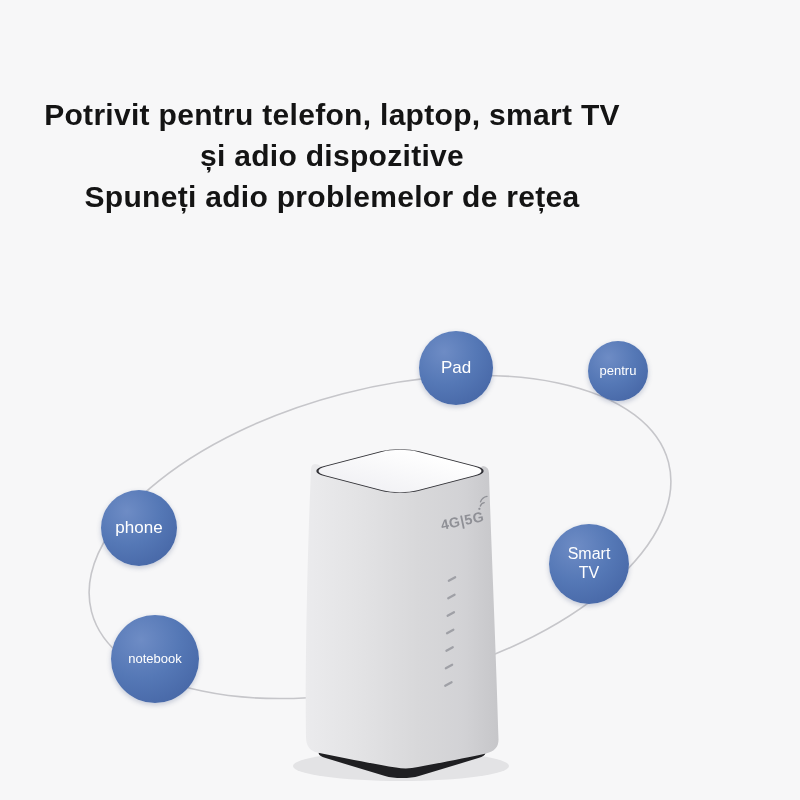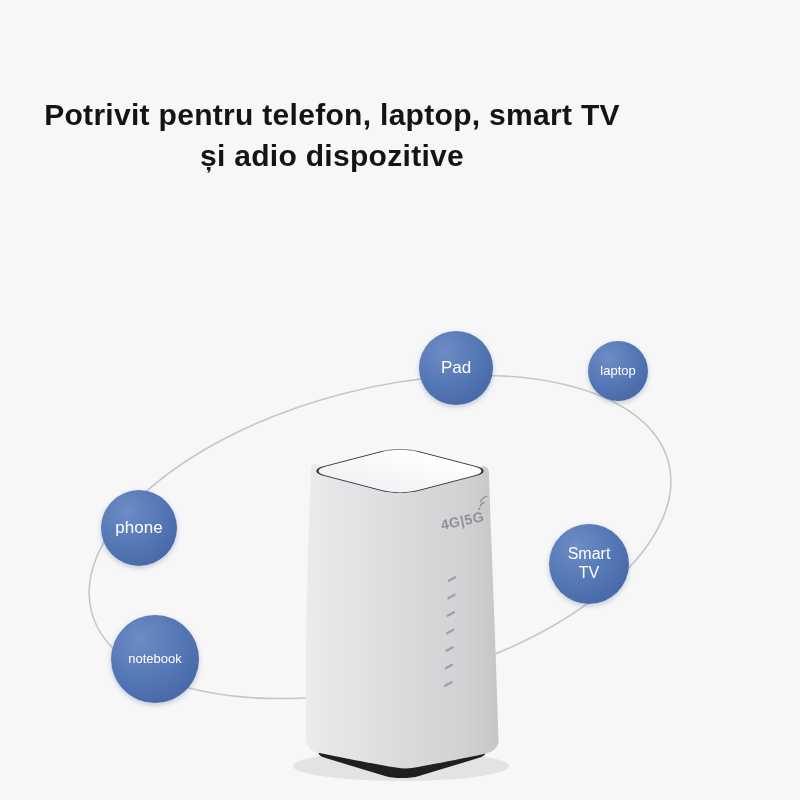--- a/index.html
+++ b/index.html
@@ -45,20 +45,21 @@
   .dev-notebook {left:111px;top:615px;width:88px;height:88px;font-size:13px;}
 </style>
 </head>
 <body>
 
 <div id="stage">
 
   <div class="heading">
     <div>Potrivit pentru telefon, laptop, smart TV</div>
     <div>și adio dispozitive</div>
+    <div>Spuneți adio problemelor de rețea</div>
   </div>
 
   <svg id="diagram" viewBox="0 0 800 800" xmlns="http://www.w3.org/2000/svg">
     <defs>
       <linearGradient id="bodyGrad" x1="0" y1="0" x2="1" y2="0">
         <stop offset="0" stop-color="#ebebed"></stop>
         <stop offset="0.30" stop-color="#e2e2e4"></stop>
         <stop offset="0.58" stop-color="#d8d8da"></stop>
         <stop offset="0.82" stop-color="#d2d2d5"></stop>
         <stop offset="1" stop-color="#c6c6c9"></stop>
@@ -109,21 +110,21 @@
           <line x1="445.8" y1="668.3" x2="452.2" y2="664.7" stroke="#9fa0a6" stroke-width="2.2" stroke-linecap="round"></line>
           <line x1="445.2" y1="685.8" x2="451.59999999999997" y2="682.2" stroke="#9fa0a6" stroke-width="2.2" stroke-linecap="round"></line>
         </g>
     </g>
   </svg>
 
   <div class="dev dev-pad">
     <span class="lbl">Pad</span>
   </div>
   <div class="dev dev-camera">
-    <span class="lbl">laptop</span>
+    <span class="lbl">pentru</span>
   </div>
   <div class="dev dev-phone">
     <span class="lbl">phone</span>
   </div>
   <div class="dev dev-smart-tv">
     <span class="lbl">Smart TV</span>
   </div>
   <div class="dev dev-notebook">
     <span class="lbl">notebook</span>
   </div>

